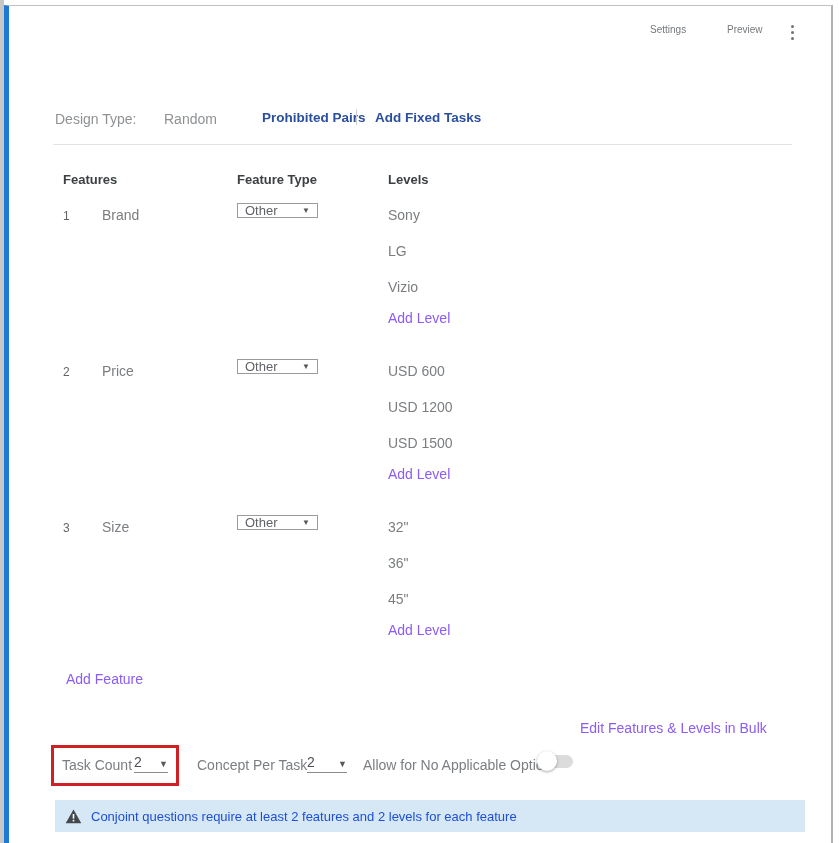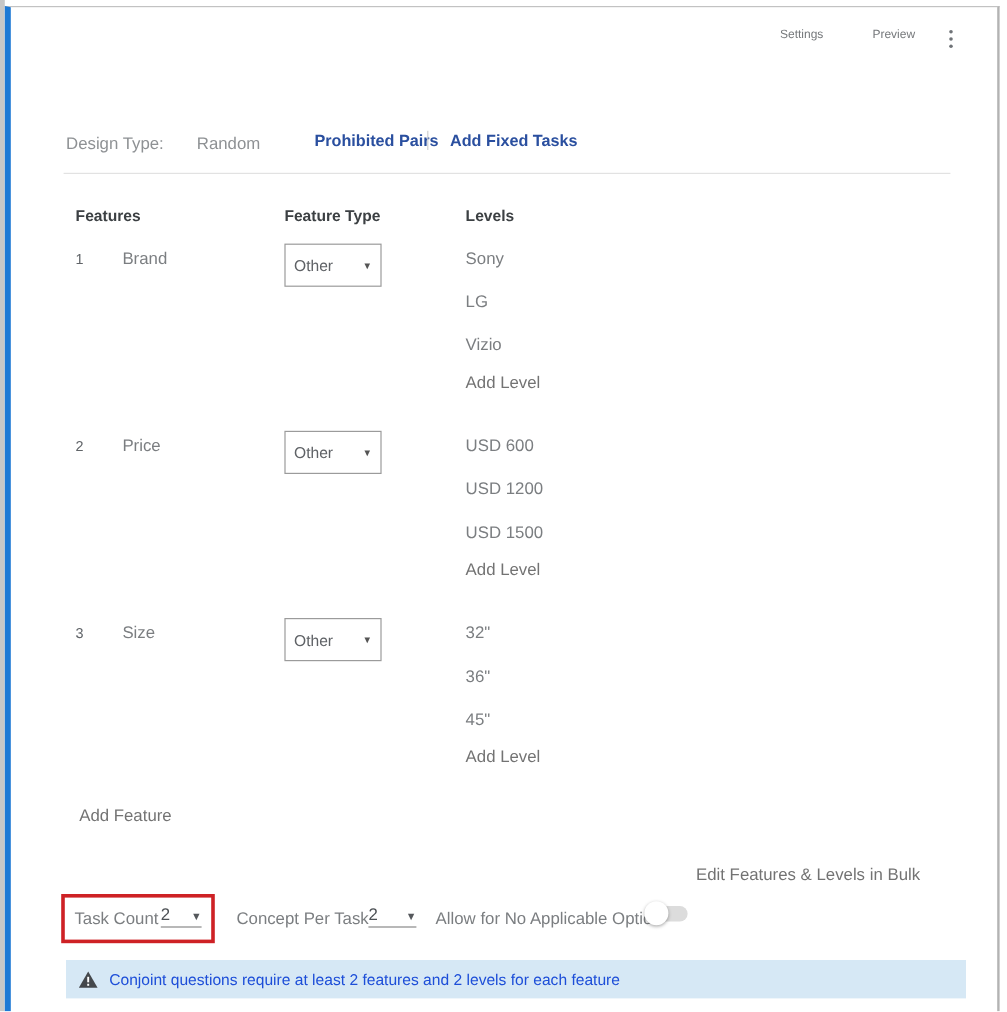--- a/index.html
+++ b/index.html
@@ -26,26 +26,26 @@
              border-bottom:1px solid #dcdcdc; font-size:17px; color:#555; outline:none;
              font-family:"Liberation Sans","DejaVu Sans",sans-serif; background:transparent; }
   .q-input::placeholder { color:#b9bcbe; opacity:1; }
 
   .navy-link { font-size:13.5px; font-weight:700; color:#2a4f9f; cursor:pointer; }
   .vsep { width:1px; height:16px; background:#cfcfcf; }
   .divider { position:absolute; left:53px; width:739px; height:1px; background:#e2e2e2; }
 
   .col-hdr { font-size:13px; font-weight:700; color:#3c4043; }
 
-  .select-box { position:absolute; width:81px; height:36px; border:1px solid #9b9b9b; background:#fff;
+  .select-box { position:absolute; width:81px; height:15px; border:1px solid #9b9b9b; background:#fff;
                 display:flex; align-items:center; justify-content:space-between; padding:0 7px; cursor:pointer; }
   .select-box .val { font-size:13px; color:#5f6266; }
   .select-box .caret { font-size:8px; color:#555; }
 
-  .blue-link { font-size:14px; color:#737373; cursor:pointer; }
+  .blue-link { font-size:14px; color:#8b5cf6; cursor:pointer; }
 
   .feature-block { position:absolute; left:0; width:839px; height:150px; }
   .f-num { position:absolute; left:63px; top:7px; font-size:12px; color:#606468; }
   .f-name { position:absolute; left:102px; top:4px; }
   .lvl0 { top:4px; } .lvl1 { top:40px; } .lvl2 { top:76px; } .lvl-add { top:108px; }
   .lvl { position:absolute; left:388px; }
 
   
   .mini-select { display:inline-flex; align-items:flex-end; justify-content:space-between;
                  border-bottom:1px solid #8a8a8a; padding-bottom:2px; cursor:pointer; }

